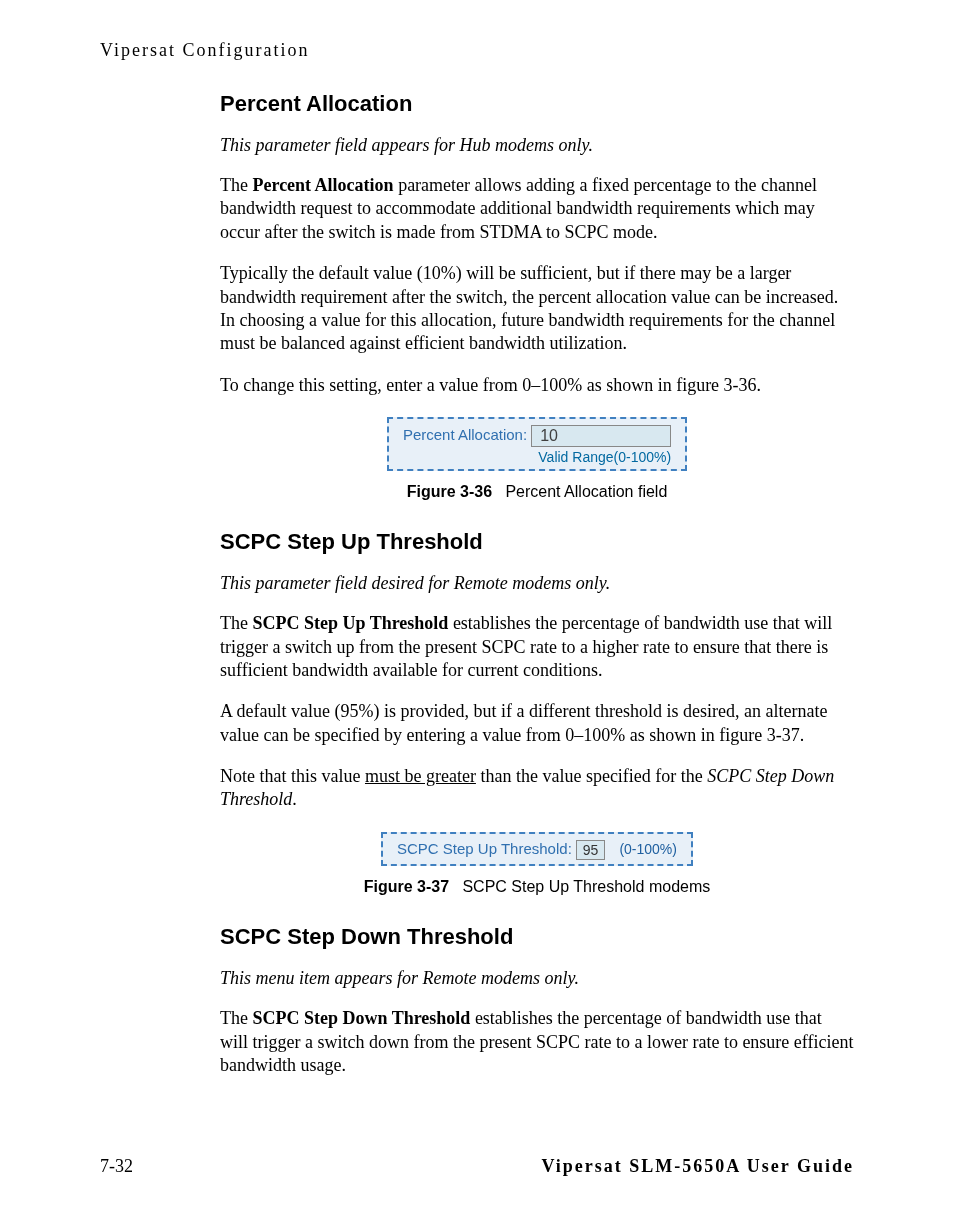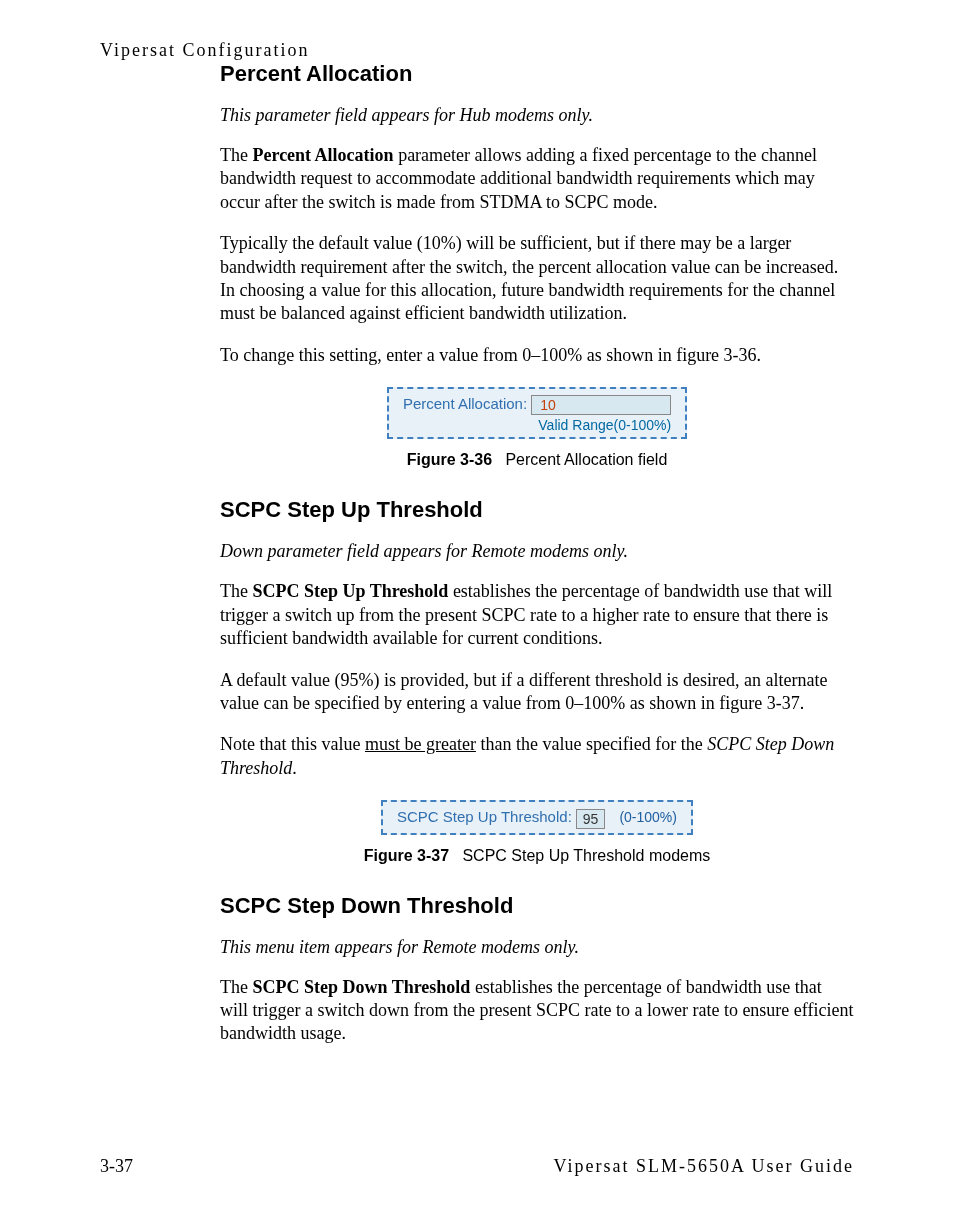--- a/index.html
+++ b/index.html
@@ -12,20 +12,21 @@
       width: 954px;
       height: 1227px;
       background: white;
       padding: 40px 100px 50px 100px;
       position: relative;
     }
     .header {
       font-family: 'Times New Roman', Times, serif;
       font-size: 18px;
       letter-spacing: 2px;
+      margin-bottom: 30px;
     }
     .content {
       margin-left: 120px;
     }
     .section-title {
       font-family: Arial, Helvetica, sans-serif;
       font-size: 22px;
       font-weight: bold;
       margin-bottom: 18px;
     }
@@ -60,24 +61,24 @@
       color: #3070b0;
       font-family: Arial, Helvetica, sans-serif;
       font-size: 15px;
     }
     .figure-input {
       display: inline-block;
       background: #d8e8f0;
       border: 1px solid #888;
       padding: 1px 8px;
       font-family: Arial, sans-serif;
-      font-size: 14px;
+      font-size: 16px;
       min-width: 140px;
       text-align: left;
-      color: #c2410c;
+      color: #404040;
       vertical-align: middle;
     }
     .figure-input-small {
       display: inline-block;
       background: #d8e8f0;
       border: 1px solid #888;
       padding: 1px 6px;
       font-family: Arial, sans-serif;
       font-size: 14px;
       min-width: 28px;
@@ -112,20 +113,21 @@
       position: absolute;
       bottom: 50px;
       left: 100px;
       right: 100px;
       display: flex;
       justify-content: space-between;
       font-size: 18px;
     }
     .footer-right {
       letter-spacing: 2px;
+      font-weight: bold;
     }
   </style>
 </head>
 <body>
 
 <div class="header">Vipersat Configuration</div>
 
 <div class="content">
 
   <div class="section-title">Percent Allocation</div>
@@ -141,21 +143,21 @@
       <span class="figure-label">Percent Allocation:</span>
       <span class="figure-input">10</span>
       <span class="figure-hint">Valid Range(0-100%)</span>
     </div>
   </div>
   <div class="figure-caption">
     <span class="fig-num">Figure 3-36</span>&nbsp;&nbsp;&nbsp;<span>Percent Allocation field</span>
   </div>
 
   <div class="section-title">SCPC Step Up Threshold</div>
-  <div class="italic-note"><span>Down parameter field appears for Remote modems only.</span></div>
+  <div class="italic-note"><span>This parameter field desired for Remote modems only.</span></div>
   <div class="body-text">
     <span>The </span><span class="bold">SCPC Step Up Threshold</span><span> establishes the percentage of bandwidth use that will trigger a switch up from the present SCPC rate to a higher rate to ensure that there is sufficient bandwidth available for current conditions.</span>
   </div>
   <div class="body-text">A default value (95%) is provided, but if a different threshold is desired, an alternate value can be specified by entering a value from 0–100% as shown in figure 3-37.</div>
   <div class="body-text">
     <span>Note that this value </span><span class="underline">must be greater</span><span> than the value specified for the </span><span style="font-style:italic">SCPC Step Down Threshold</span><span>.</span>
   </div>
 
   <div class="figure-container">
     <div class="figure-box">
@@ -170,15 +172,15 @@
 
   <div class="section-title">SCPC Step Down Threshold</div>
   <div class="italic-note"><span>This menu item appears for Remote modems only.</span></div>
   <div class="body-text">
     <span>The </span><span class="bold">SCPC Step Down Threshold</span><span> establishes the percentage of bandwidth use that will trigger a switch down from the present SCPC rate to a lower rate to ensure efficient bandwidth usage.</span>
   </div>
 
 </div>
 
 <div class="footer">
-  <span>3-37</span>
+  <span>7-32</span>
   <span class="footer-right">Vipersat SLM-5650A User Guide</span>
 </div>
 
 </body></html>

